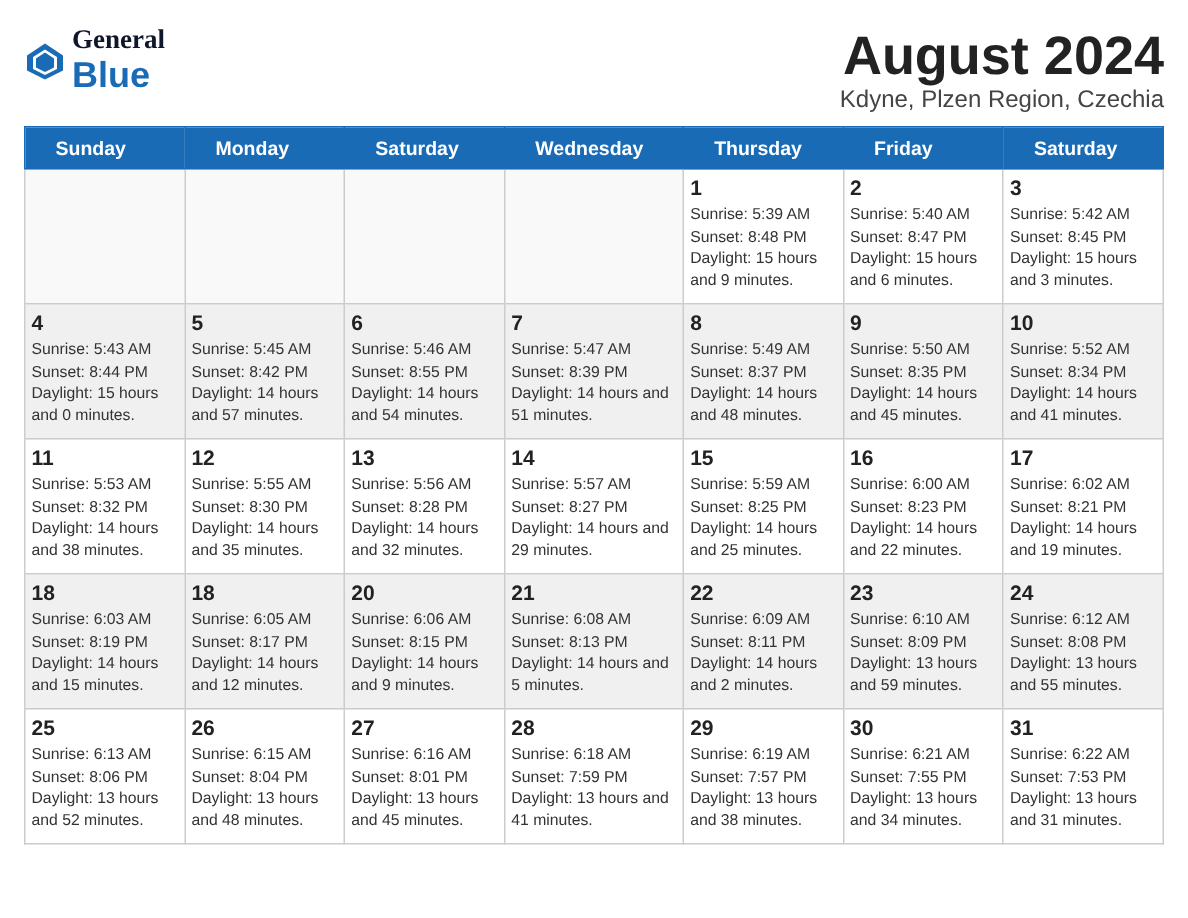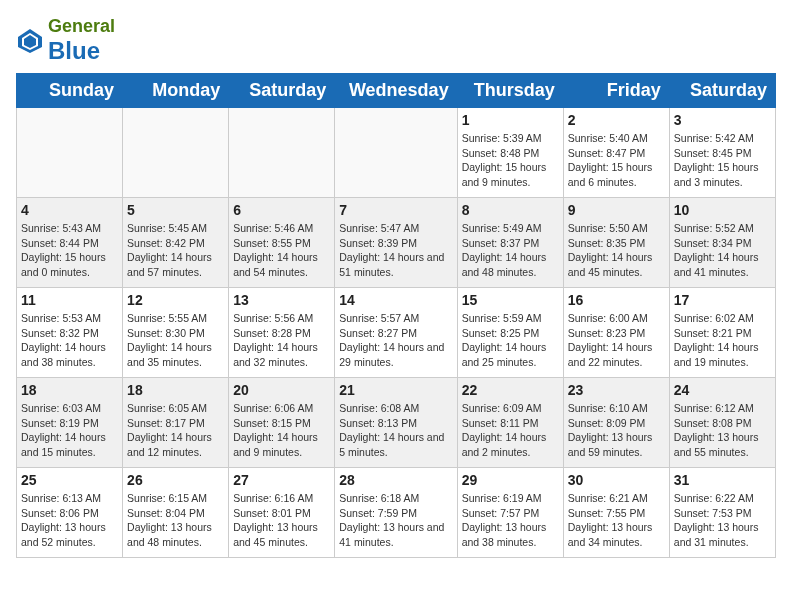--- a/index.html
+++ b/index.html
@@ -17,21 +17,22 @@
       margin-bottom: 8px;
     }
     .logo {
       display: flex;
       align-items: center;
       gap: 4px;
     }
     .logo-text-general {
       font-size: 18px;
       font-weight: bold;
-      color: #4d7c0f;
+      color: #0f172a;
+      font-family: Liberation Serif, serif;
     }
     .logo-text-blue {
       font-size: 24px;
       font-weight: bold;
       color: #1a6bb5;
     }
     .logo-icon {
       width: 28px;
       height: 28px;
     }
@@ -50,23 +51,23 @@
     table {
       width: 100%;
       border-collapse: collapse;
       font-size: 11px;
     }
     thead tr {
       background: #1a6bb5;
       color: #fff;
     }
     thead th {
-      padding: 6px 8px;
-      text-align: right;
-      font-size: 18px;
+      padding: 6px 20px;
+      text-align: left;
+      font-size: 13px;
       font-weight: bold;
       border: 1px solid #1a6bb5;
     }
     tbody tr {
       vertical-align: top;
     }
     tbody tr:nth-child(odd) {
       background: #fff;
     }
     tbody tr:nth-child(even) {
@@ -102,20 +103,22 @@
       <polygon points="14,2 26,10 26,20 14,26 2,20 2,10" fill="#1a6bb5"></polygon>
       <polygon points="14,6 22,11 22,19 14,23 6,19 6,11" fill="#fff"></polygon>
       <polygon points="14,8 20,12 20,18 14,21 8,18 8,12" fill="#1a6bb5"></polygon>
     </svg>
     <div>
       <span class="logo-text-general">General</span><br>
       <span class="logo-text-blue">Blue</span>
     </div>
   </div>
   <div class="title-area">
+    <div class="main-title">August 2024</div>
+    <div class="subtitle">Kdyne, Plzen Region, Czechia</div>
   </div>
 </div>
 
 <table>
   <thead>
     <tr>
     <th>Sunday</th>
         <th>Monday</th>
         <th>Saturday</th>
         <th>Wednesday</th>

